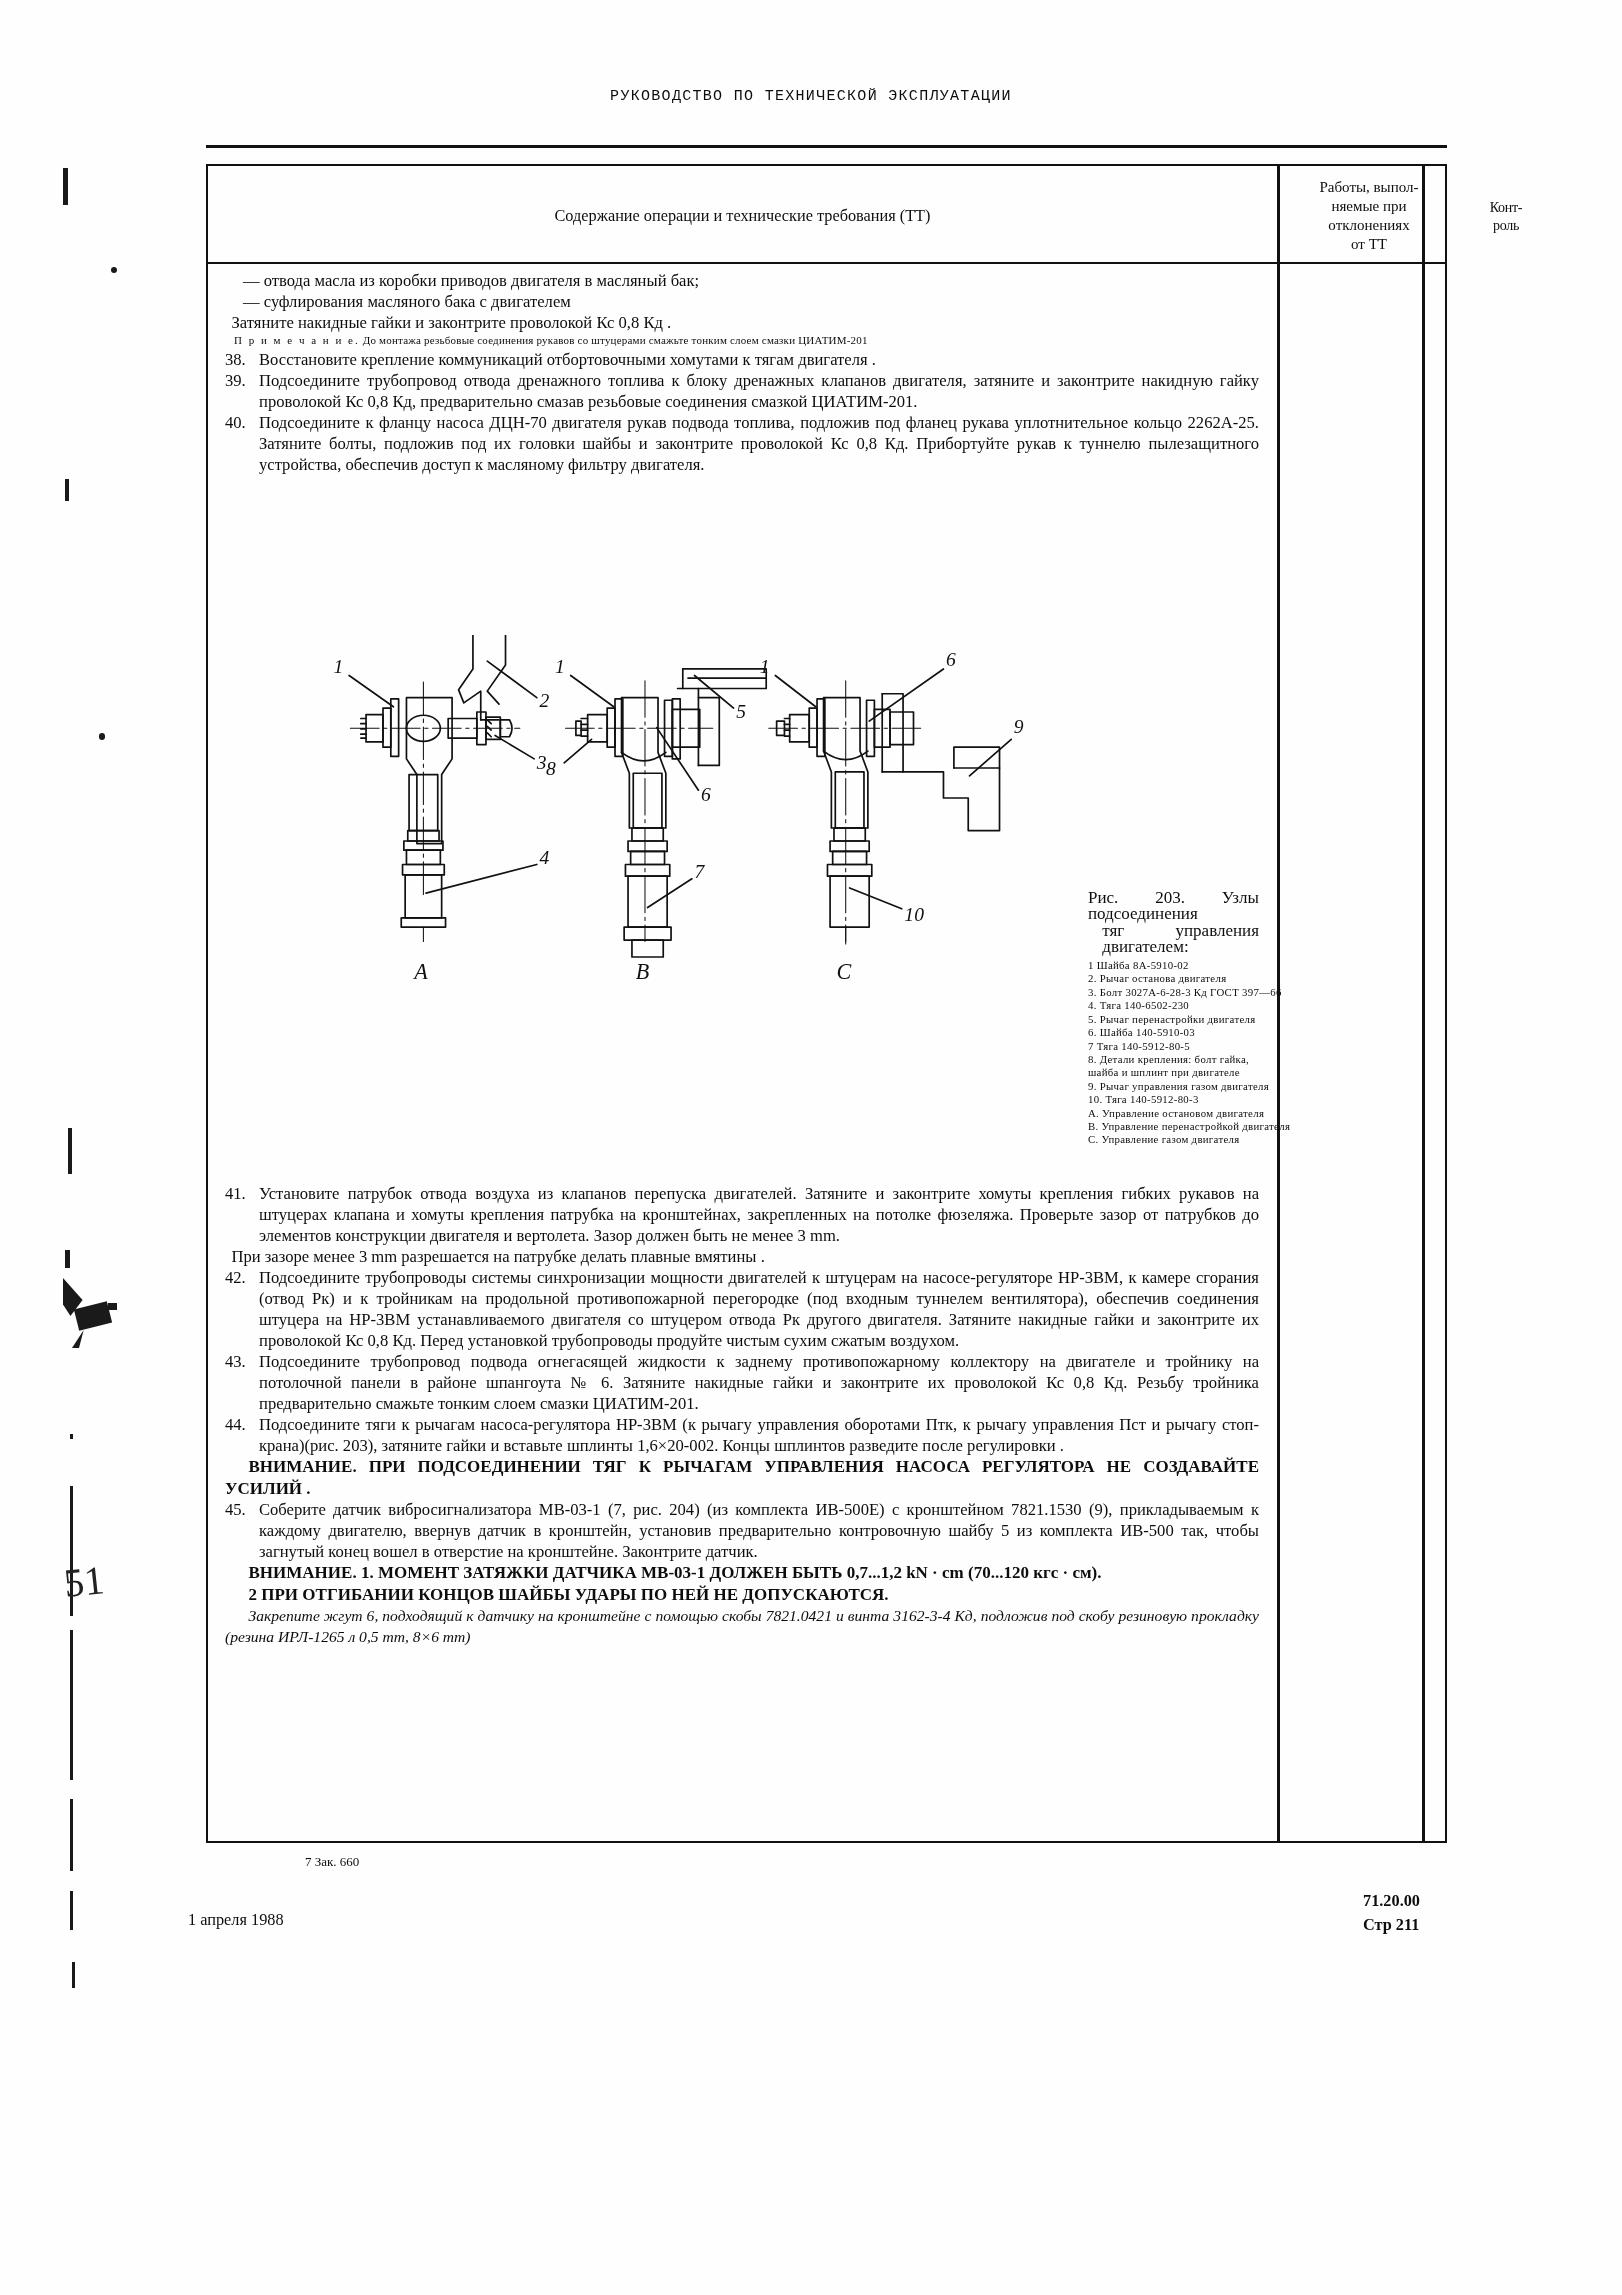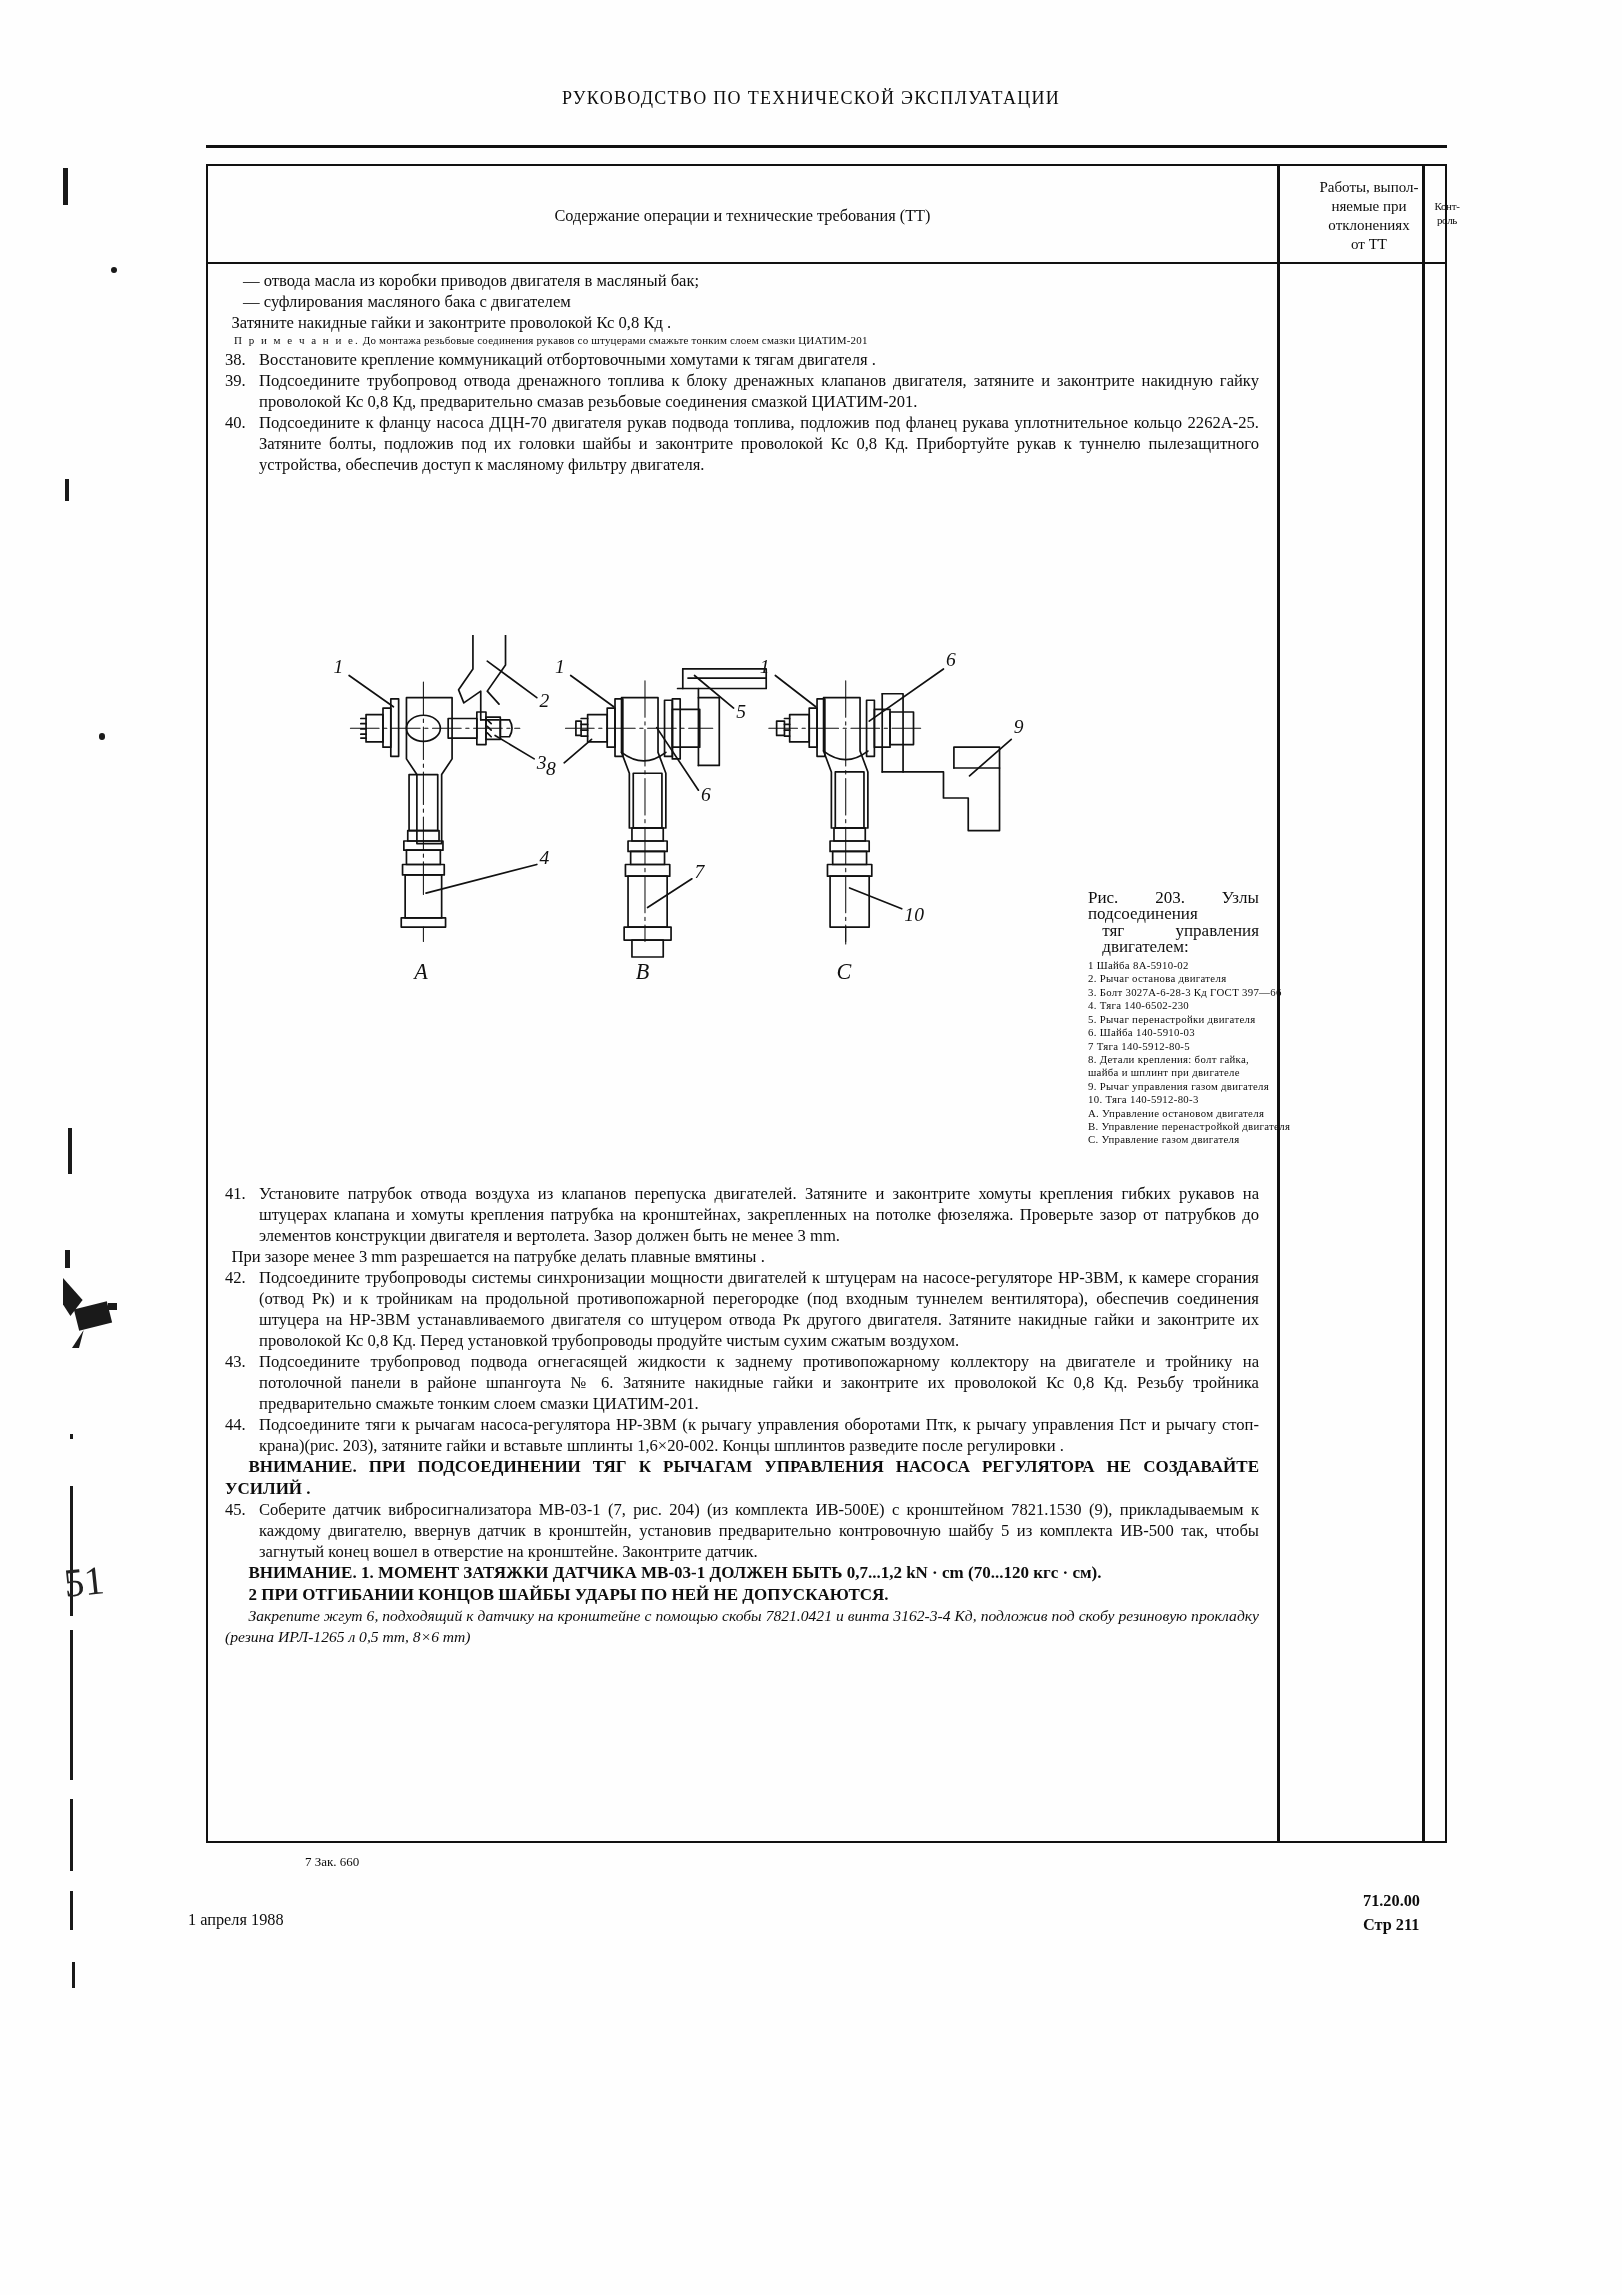--- a/index.html
+++ b/index.html
@@ -3,36 +3,36 @@
 <meta charset="utf-8">
 <style>
   html,body{margin:0;padding:0;background:#ffffff;}
   body{width:1622px;height:2295px;position:relative;
        font-family:"Liberation Serif","DejaVu Serif",serif;color:#0d0d0d;
        -webkit-font-smoothing:none;}
   .page{position:absolute;inset:0;background:#fefefe;}
 
   
   .running-head{position:absolute;left:0;right:0;top:88px;text-align:center;
-    font-size:18px;letter-spacing:1.3px;font-family:Liberation Serif, serif;}
+    font-size:15px;letter-spacing:1.3px;font-family:Liberation Mono, monospace;}
   .rule-top{position:absolute;left:206px;right:175px;top:145px;height:2.6px;background:#111;}
 
   
   .tbl{position:absolute;left:206px;top:164px;width:1241px;height:1679px;
        border:2.6px solid #111;box-sizing:border-box;}
   .vline{position:absolute;top:0;bottom:0;width:2.6px;background:#111;}
   .v1{left:1069px;}
   .v2{left:1214px;}
   .hhead{position:absolute;left:0;right:0;top:96px;height:2px;background:#111;}
 
   .th{position:absolute;text-align:center;line-height:1.28;font-size:16.3px;
       font-family:"Liberation Serif",serif;}
   .th-main{left:0;width:1069px;top:40px;}
   .th-dev{left:1072px;width:142px;top:11.7px;font-size:15px;padding-left:18px;}
-  .th-ctl{left:1217px;width:44px;top:33px;font-size:11px;letter-spacing:-0.3px;}
+  .th-ctl{left:1276px;width:44px;top:33px;font-size:14px;letter-spacing:-0.3px;}
   .th-ctl span{display:block;}
 
   
   .body{position:absolute;left:17px;top:104px;width:1034px;}
   p{margin:0;font-size:16.6px;line-height:21px;text-align:justify;
     font-family:"Liberation Serif",serif;}
   .dash{text-indent:18px;}
   .plain{text-indent:6.5px;}
   .note{font-size:11px;line-height:15.6px;letter-spacing:0.2px;text-indent:9px;}
   .note b{font-weight:normal;letter-spacing:2px;}

